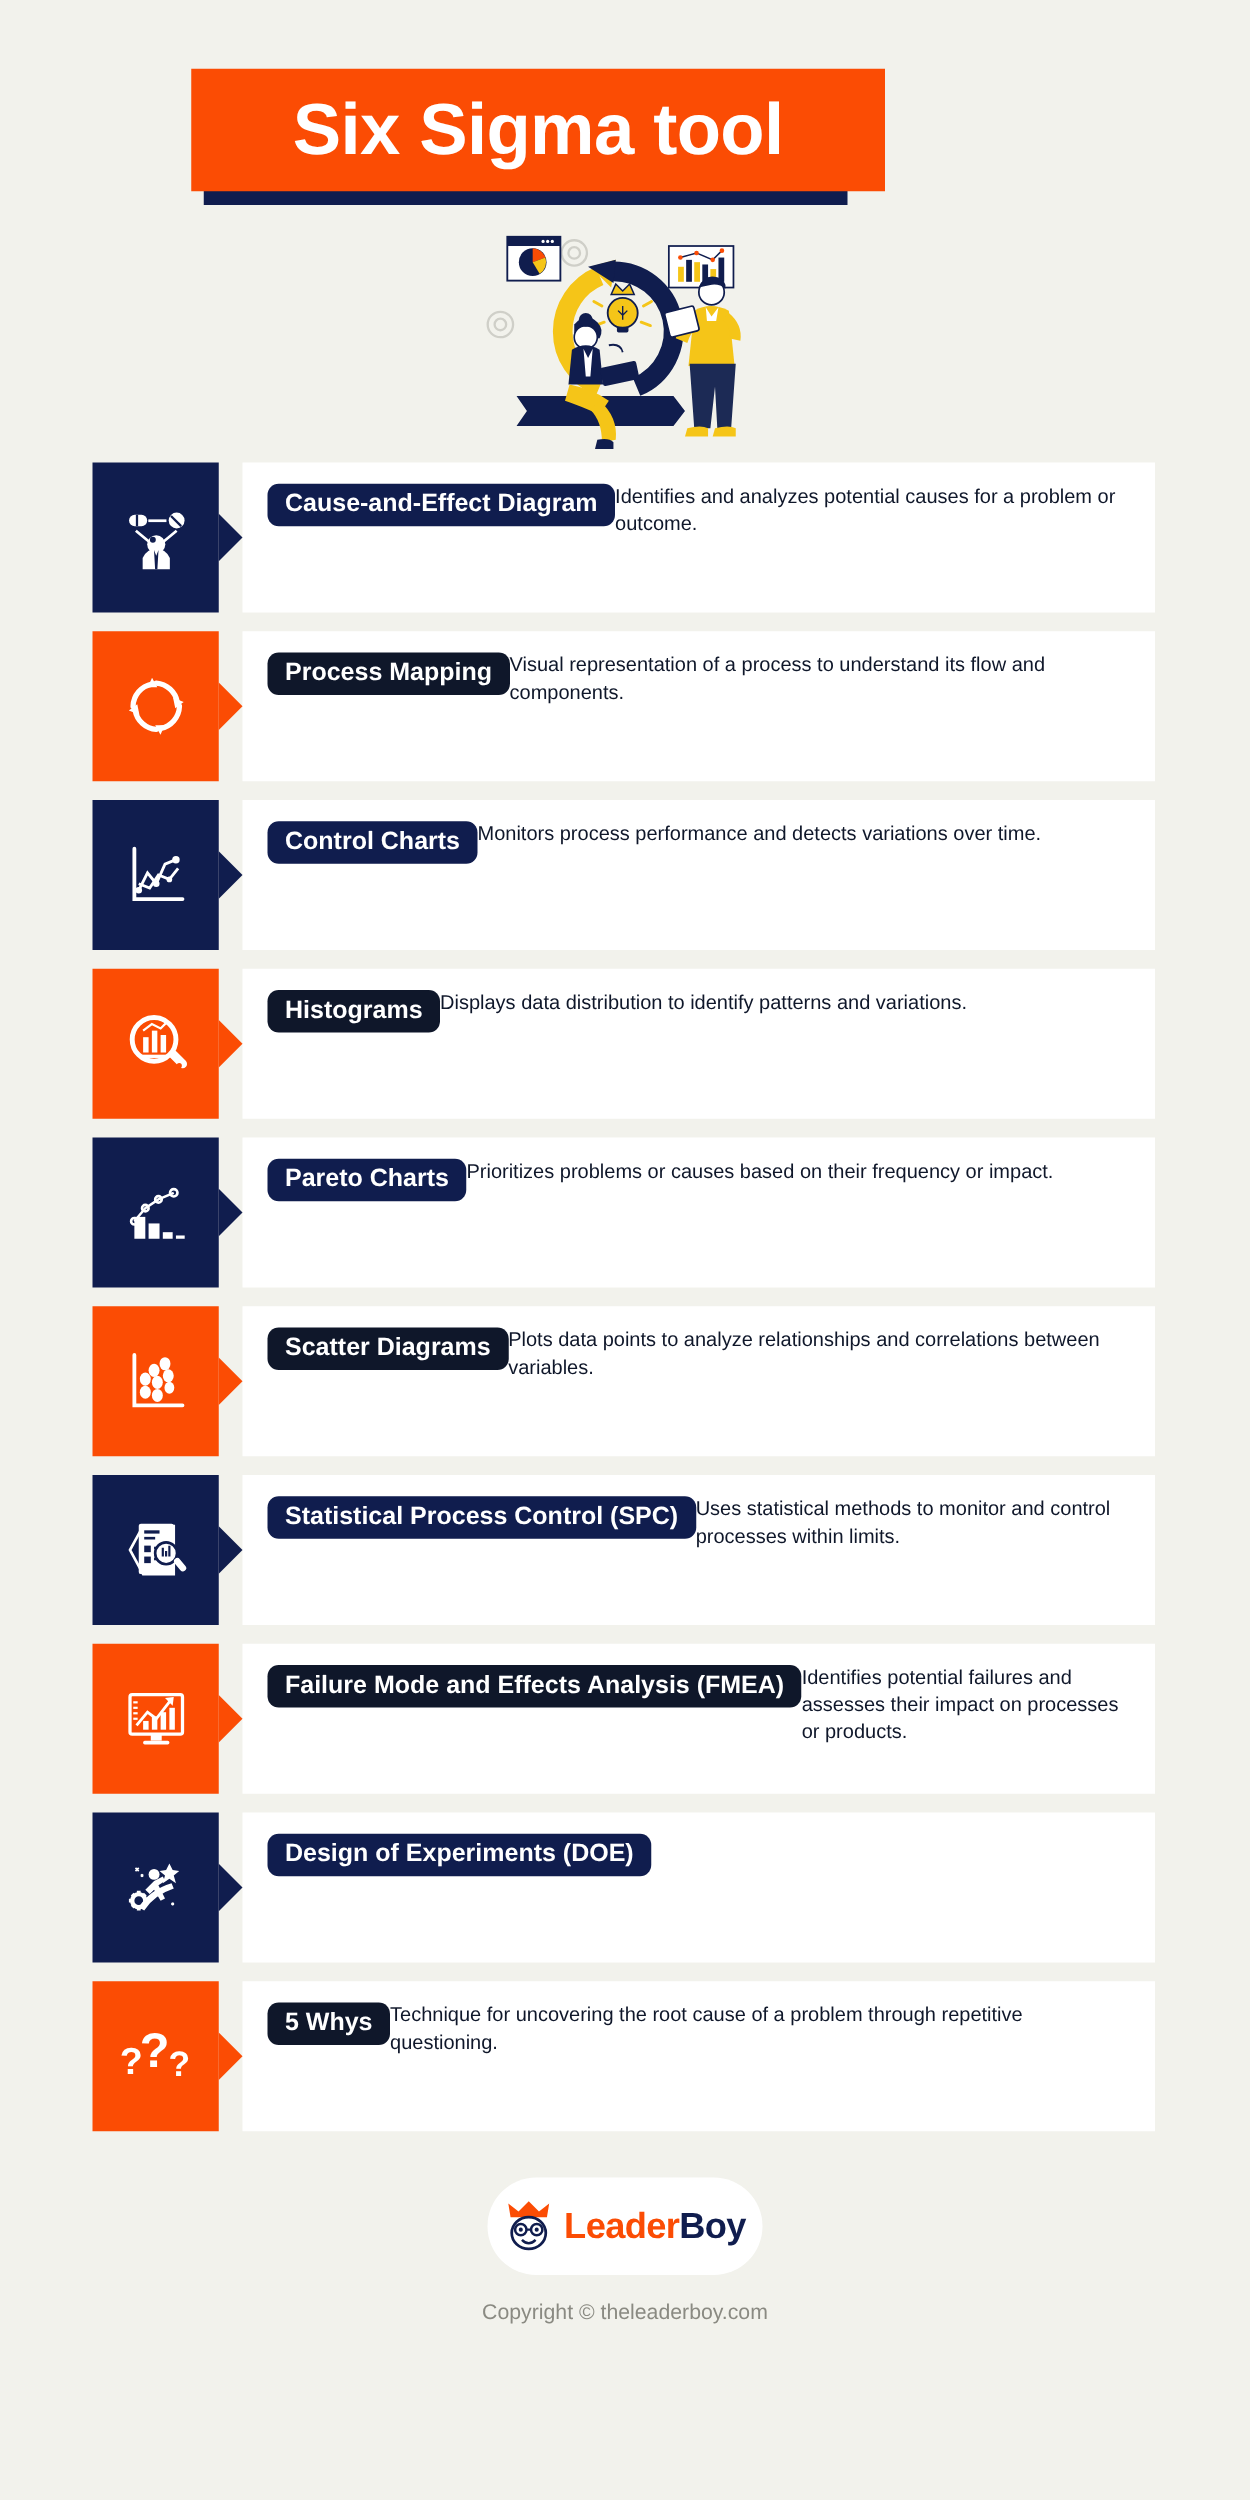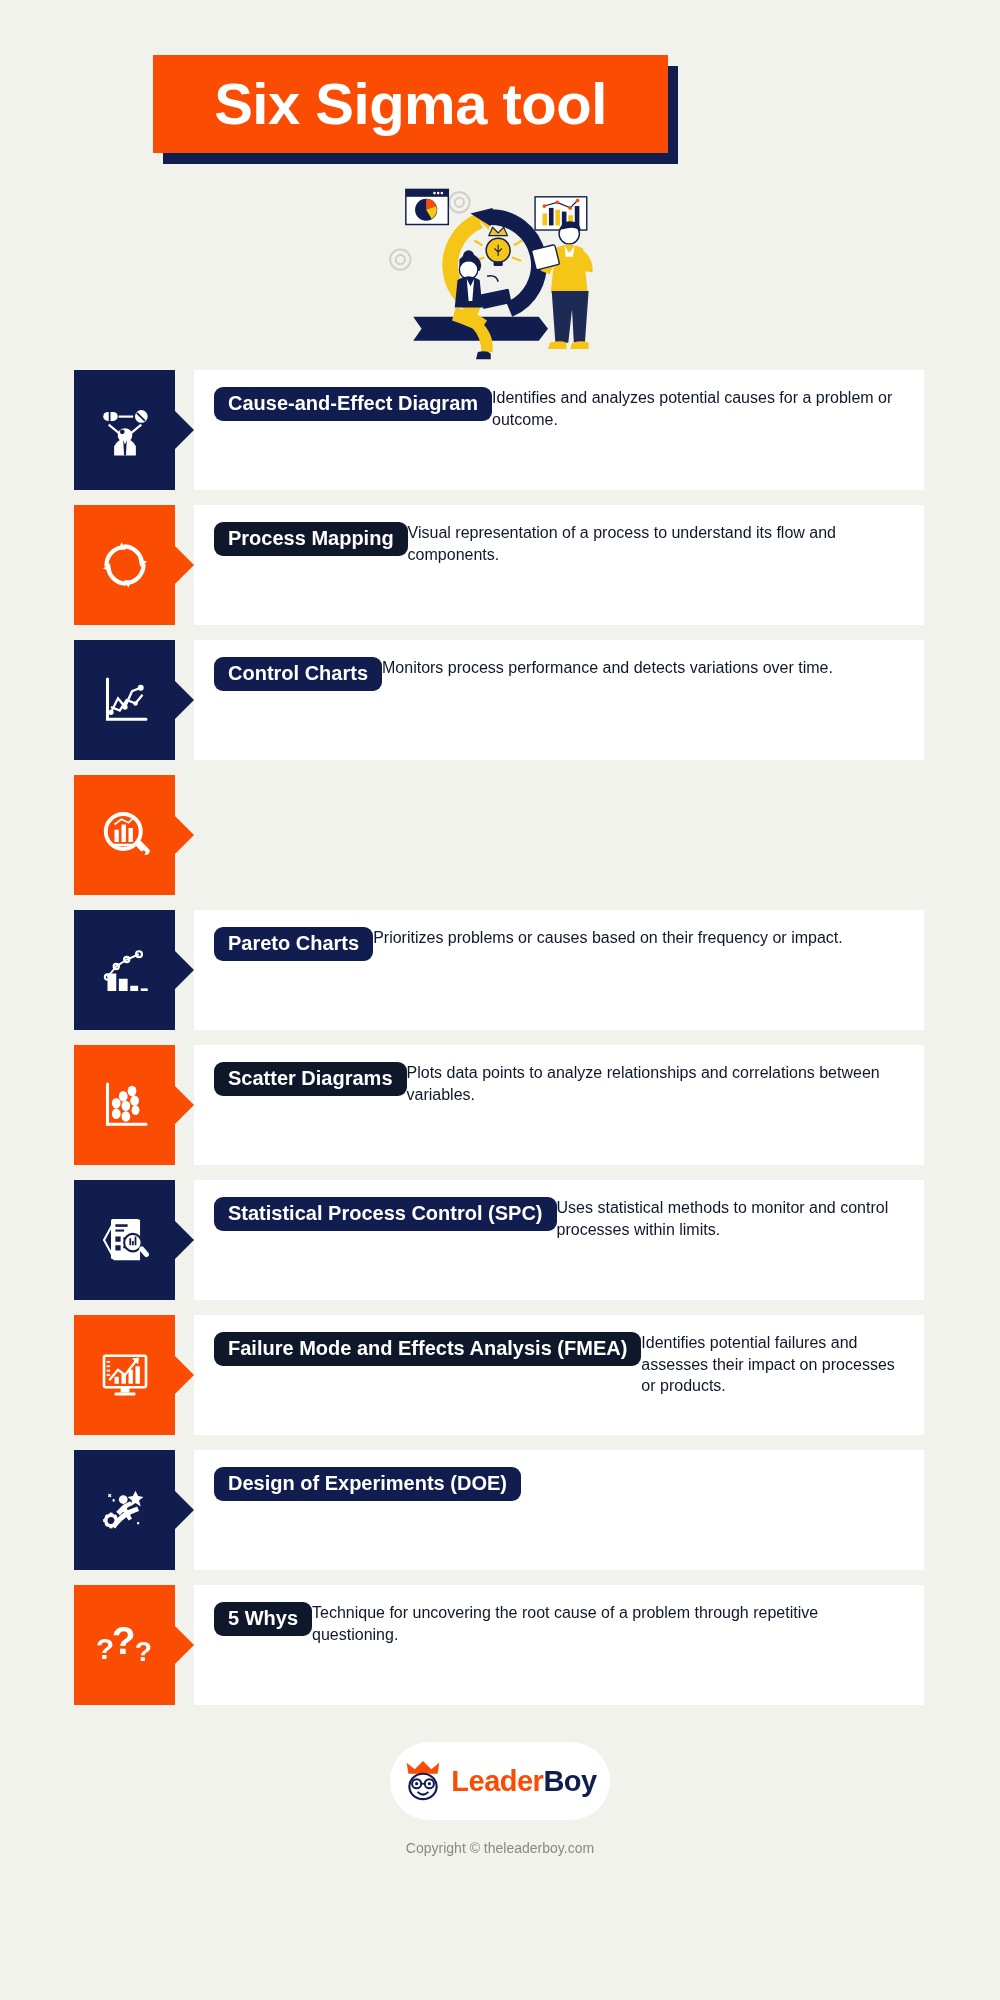--- a/index.html
+++ b/index.html
@@ -24,21 +24,21 @@
     left: 163px;
     top: 66px;
     width: 515px;
     height: 98px;
     background: #101d4e;
   }
   .header-box {
     position: absolute;
     left: 153px;
     top: 55px;
-    width: 515px;
+    width: 555px;
     height: 98px;
     background: #fb4c04;
     display: flex;
     align-items: center;
     justify-content: center;
   }
   .header-title {
     color: #ffffff;
     font-size: 58px;
     font-weight: bold;
@@ -149,21 +149,21 @@
   }
   .logo-text {
     font-size: 29px;
     font-weight: bold;
     letter-spacing: -0.5px;
   }
   .logo-text .lead { color: #fb4c04; }
   .logo-text .boy { color: #101d4e; }
   .copyright {
     margin-top: 20px;
-    font-size: 14px;
+    font-size: 17px;
     color: #8a8a82;
   }
 </style>
 </head>
 <body>
 
 <div class="header-wrap">
   <div class="header-shadow"></div>
   <div class="header-box">
     <div class="header-title">Six Sigma tool</div>
@@ -339,20 +339,24 @@
           <rect x="28" y="20" width="5" height="20"></rect>
           <rect x="36" y="24" width="5" height="16"></rect>
         </g>
         <rect x="18" y="42" width="25" height="3" fill="#ffffff"></rect>
         <polyline points="20,20 28,14 36,18 42,12" fill="none" stroke="#ffffff" stroke-width="2"></polyline>
         <rect x="42" y="42" width="8" height="20" rx="4" fill="#ffffff" transform="rotate(-45 42 42)"></rect>
         <circle cx="53" cy="52" r="2.4" fill="#fb4c04"></circle>
       </svg>
       <div class="notch"></div>
     </div>
+    <div class="card">
+      <div class="pill orange">Histograms</div>
+      <div class="desc">Displays data distribution to identify patterns and variations.</div>
+    </div>
   </div>
 
   <div class="row">
     <div class="icon-col navy">
       <svg width="56" height="56" viewBox="0 0 64 64">
         <polyline points="12,40 22,28 34,20 48,14" fill="none" stroke="#ffffff" stroke-width="2.2"></polyline>
         <g fill="none" stroke="#ffffff" stroke-width="2.4">
           <circle cx="12" cy="40" r="3"></circle>
             <circle cx="22" cy="28" r="3"></circle>
             <circle cx="34" cy="20" r="3"></circle>

